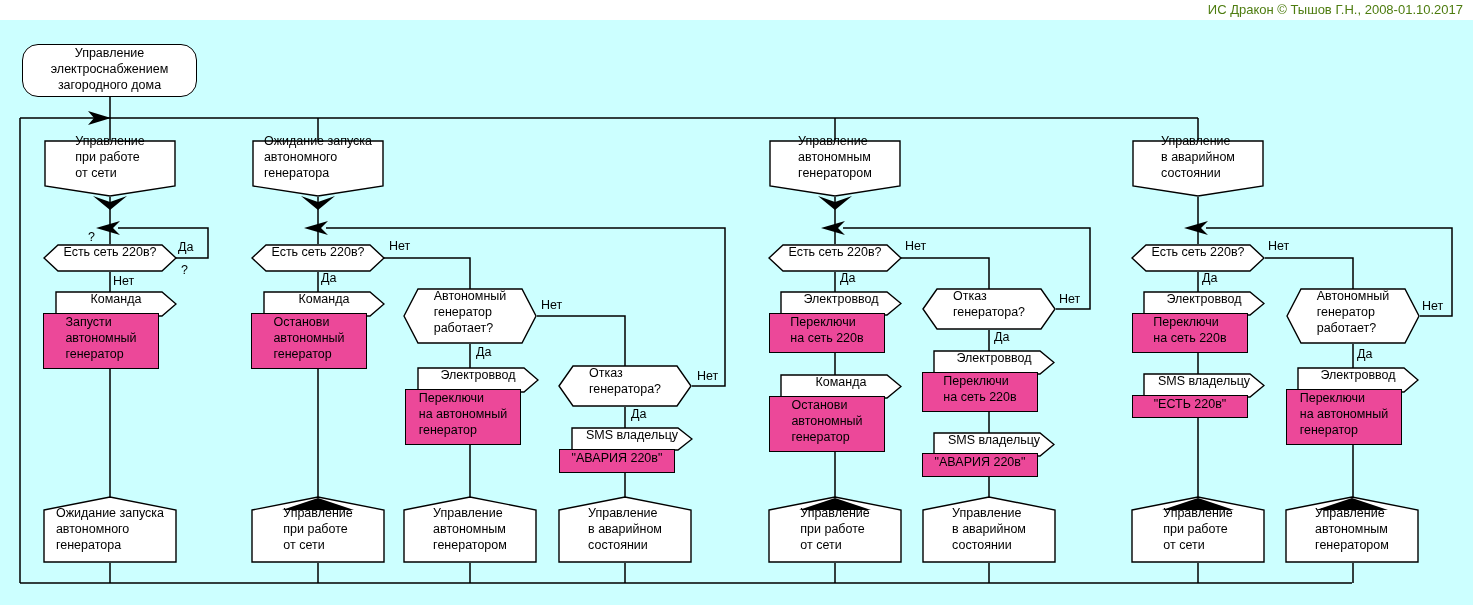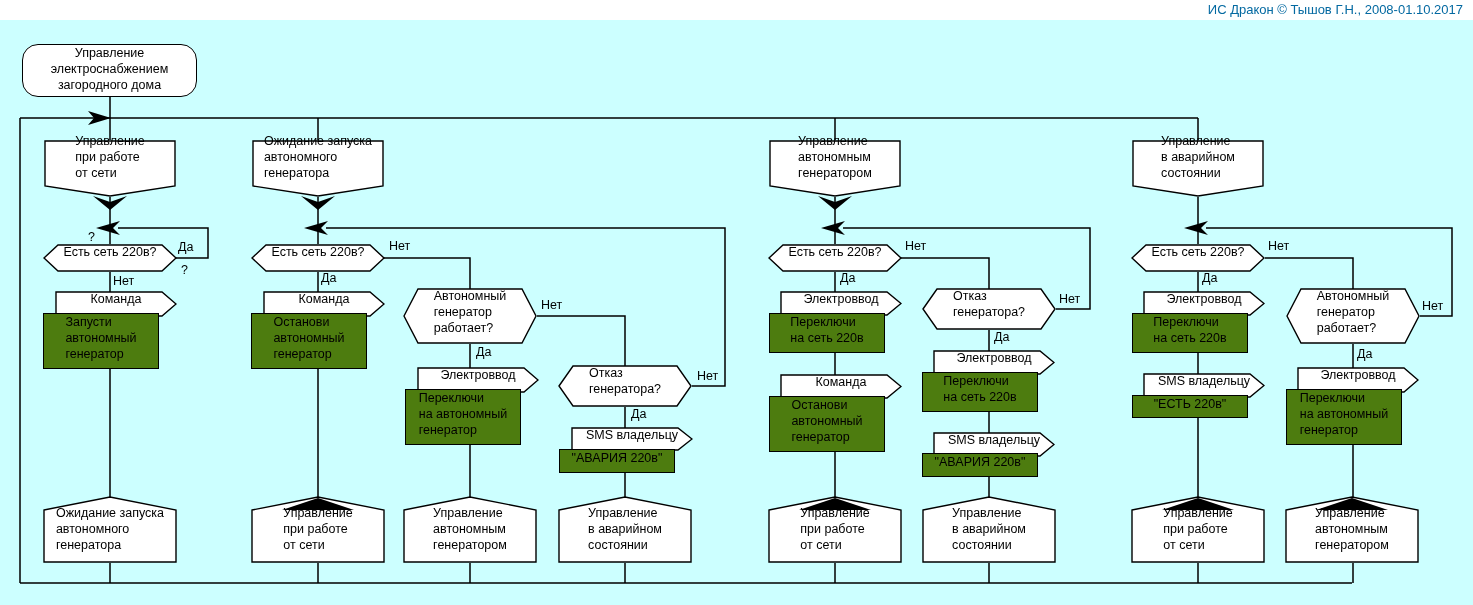--- a/index.html
+++ b/index.html
@@ -1,26 +1,26 @@
 <!DOCTYPE html>
 <html><head>
 <meta charset="utf-8">
 <style>
   html,body{margin:0;padding:0;}
   body{font-family:"Liberation Sans","DejaVu Sans",sans-serif;background:#fff;}
   .page{position:relative;width:1473px;height:605px;background:#ffffff;overflow:hidden;}
   .canvas{position:absolute;left:0;top:20px;width:1473px;height:585px;background:#ccffff;}
-  .apptitle{position:absolute;top:2px;right:10px;font-size:13px;color:#0369a1;white-space:nowrap;}
+  .apptitle{position:absolute;top:2px;right:10px;font-size:13px;color:#4d7c0f;white-space:nowrap;}
   .wires{position:absolute;left:0;top:0;width:1473px;height:605px;}
   .node{position:absolute;box-sizing:border-box;display:flex;align-items:flex-start;justify-content:center;color:#000;font-size:12.5px;line-height:16px;}
   .node>svg{position:absolute;left:0;top:0;z-index:0;}
   .node>span{position:relative;z-index:1;white-space:pre-line;text-align:left;}
   .node.center>span{text-align:center;}
   .start{background:#fff;border:1.5px solid #000;border-radius:16px;}
-  .action{background:#4d7c0f;border:1.4px solid #000;}
+  .action{background:#ec4899;border:1.4px solid #000;}
   .branch>span{margin-top:-7px;}
   .address>span{margin-top:9px;}
   .lbl{position:absolute;font-size:12.5px;line-height:14px;color:#000;white-space:nowrap;z-index:3;}
 </style>
 </head>
 <body>
 
 <div class="page">
   <div class="apptitle">ИС Дракон © Тышов Г.Н., 2008-01.10.2017</div>
   <div class="canvas"></div>

